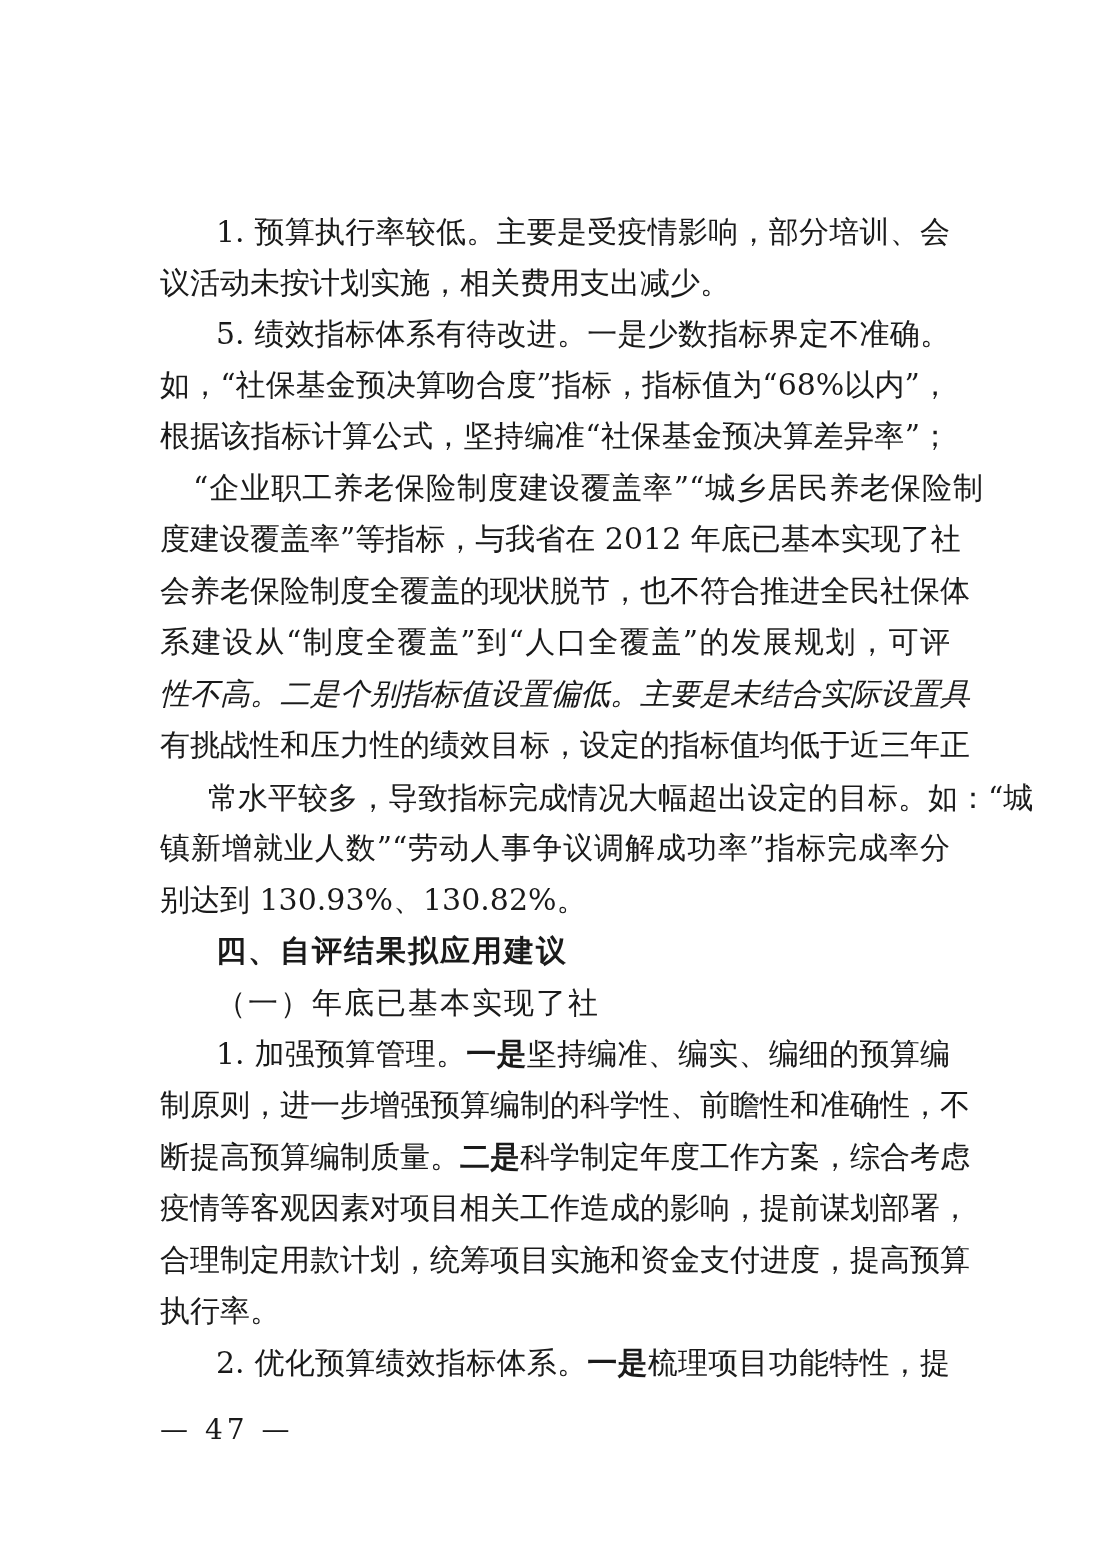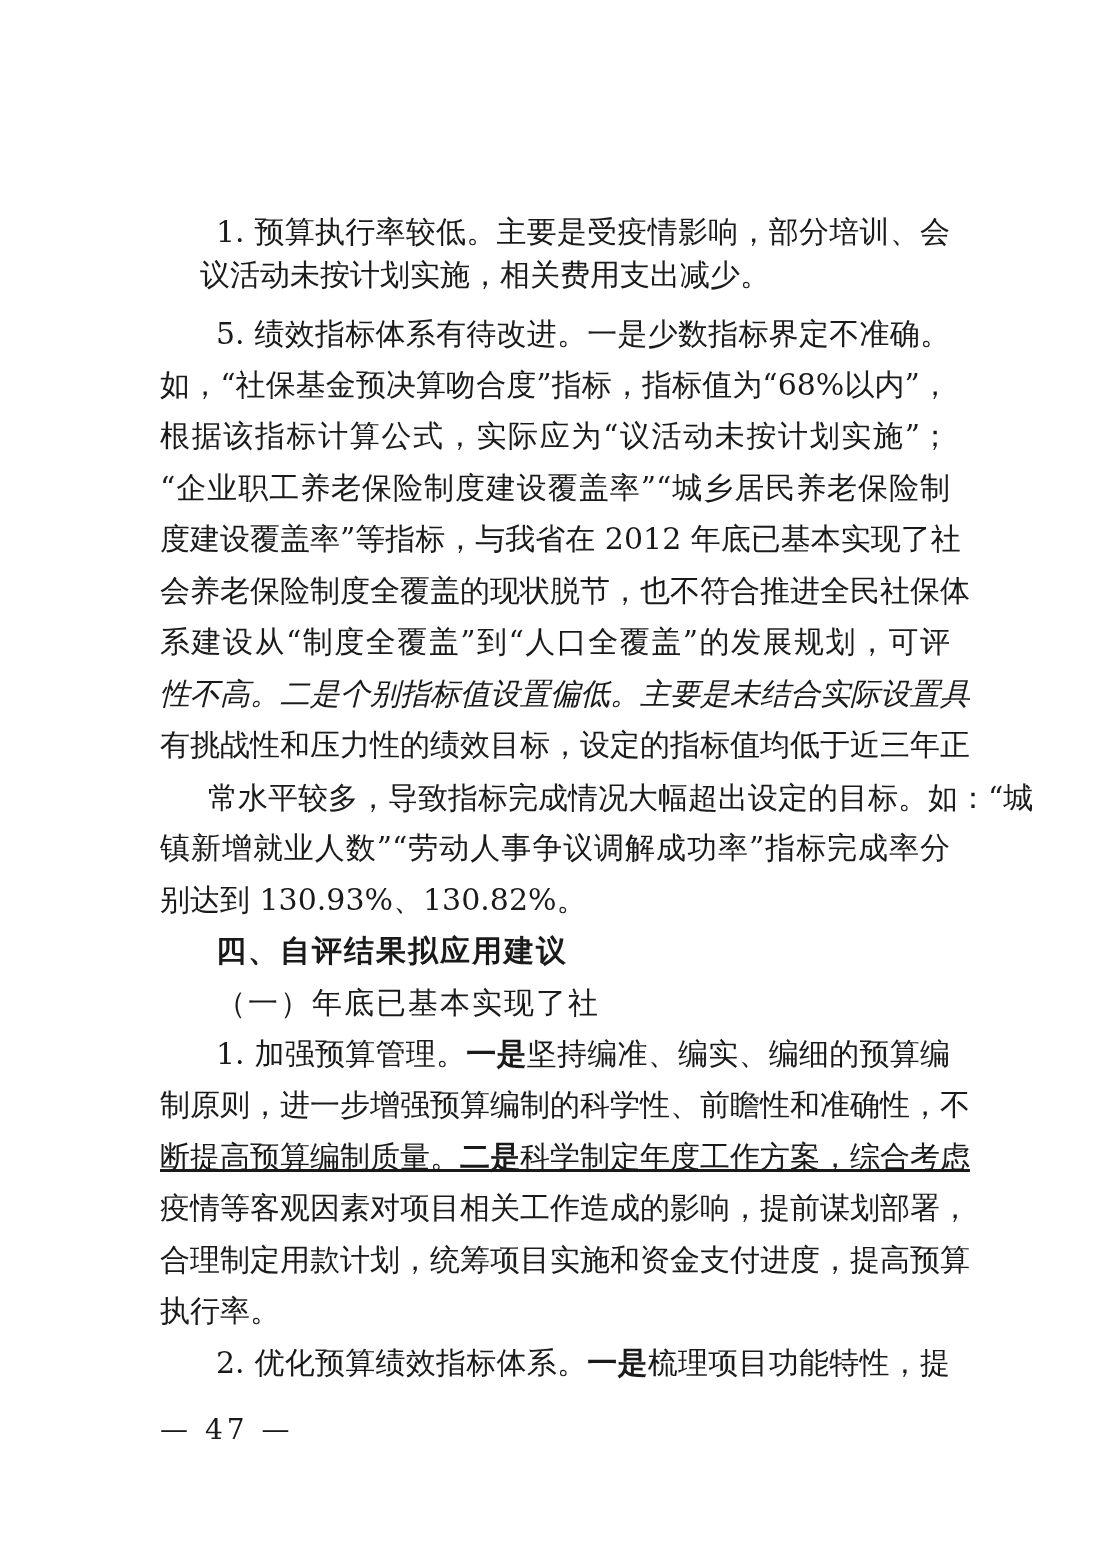--- a/index.html
+++ b/index.html
@@ -73,40 +73,40 @@
       white-space: nowrap;
       letter-spacing: 4px;
     }
   </style>
 </head>
 <body>
 
 <div class="page">
 
   <div class="line indent" style="top:212px;">1. 预算执行率较低。主要是受疫情影响，部分培训、会</div>
-  <div class="line noend" style="top:255px;margin-left:40px;">议活动未按计划实施，相关费用支出减少。</div>
+  <div class="line noend" style="top:263px;">议活动未按计划实施，相关费用支出减少。</div>
   <div class="line indent" style="top:314px;">5. 绩效指标体系有待改进。一是少数指标界定不准确。</div>
   <div class="line" style="top:365px;">如，“社保基金预决算吻合度”指标，指标值为“68%以内”，</div>
-  <div class="line" style="top:416px;">根据该指标计算公式，实际应为“议活动未按计划实施”；</div>
-  <div class="line" style="top:468px;">“企业职工养老保险制度建设覆盖率”“城乡居民养老保险制</div>
+  <div class="line" style="top:416px;">根据该指标计算公式，坚持编准“社保基金预决算差异率”；</div>
+  <div class="line" style="top:468px;margin-left:33px;">“企业职工养老保险制度建设覆盖率”“城乡居民养老保险制</div>
   <div class="line" style="top:519px;">度建设覆盖率”等指标，与我省在 2012 年底已基本实现了社</div>
   <div class="line" style="top:571px;">会养老保险制度全覆盖的现状脱节，也不符合推进全民社保体</div>
   <div class="line" style="top:622px;">系建设从“制度全覆盖”到“人口全覆盖”的发展规划，可评</div>
   <div class="line" style="top:674px;font-style:italic;">性不高。二是个别指标值设置偏低。主要是未结合实际设置具</div>
   <div class="line" style="top:725px;">有挑战性和压力性的绩效目标，设定的指标值均低于近三年正</div>
   <div class="line" style="top:778px;margin-left:48px;">常水平较多，导致指标完成情况大幅超出设定的目标。如：“城</div>
   <div class="line" style="top:828px;">镇新增就业人数”“劳动人事争议调解成功率”指标完成率分</div>
   <div class="line noend" style="top:880px;">别达到 130.93%、130.82%。</div>
 
   <div class="heading" style="top:931px;">四、自评结果拟应用建议</div>
   <div class="subheading" style="top:983px;">（一）年底已基本实现了社</div>
 
   <div class="line indent" style="top:1034px;"><span>1. 加强预算管理。</span><span class="bold">一是</span><span>坚持编准、编实、编细的预算编</span></div>
   <div class="line" style="top:1085px;">制原则，进一步增强预算编制的科学性、前瞻性和准确性，不</div>
-  <div class="line" style="top:1137px;text-decoration:underline;"><span>断提高预算编制质量。</span><span class="bold">二是</span><span>科学制定年度工作方案，综合考虑</span></div>
+  <div class="line" style="top:1137px;"><span>断提高预算编制质量。</span><span class="bold">二是</span><span>科学制定年度工作方案，综合考虑</span></div>
   <div class="line" style="top:1188px;">疫情等客观因素对项目相关工作造成的影响，提前谋划部署，</div>
   <div class="line" style="top:1240px;">合理制定用款计划，统筹项目实施和资金支付进度，提高预算</div>
   <div class="line noend" style="top:1291px;">执行率。</div>
 
   <div class="line indent" style="top:1343px;"><span>2. 优化预算绩效指标体系。</span><span class="bold">一是</span><span>梳理项目功能特性，提</span></div>
 
   <div class="page-number">— 47 —</div>
 </div>
 
 </body></html>

